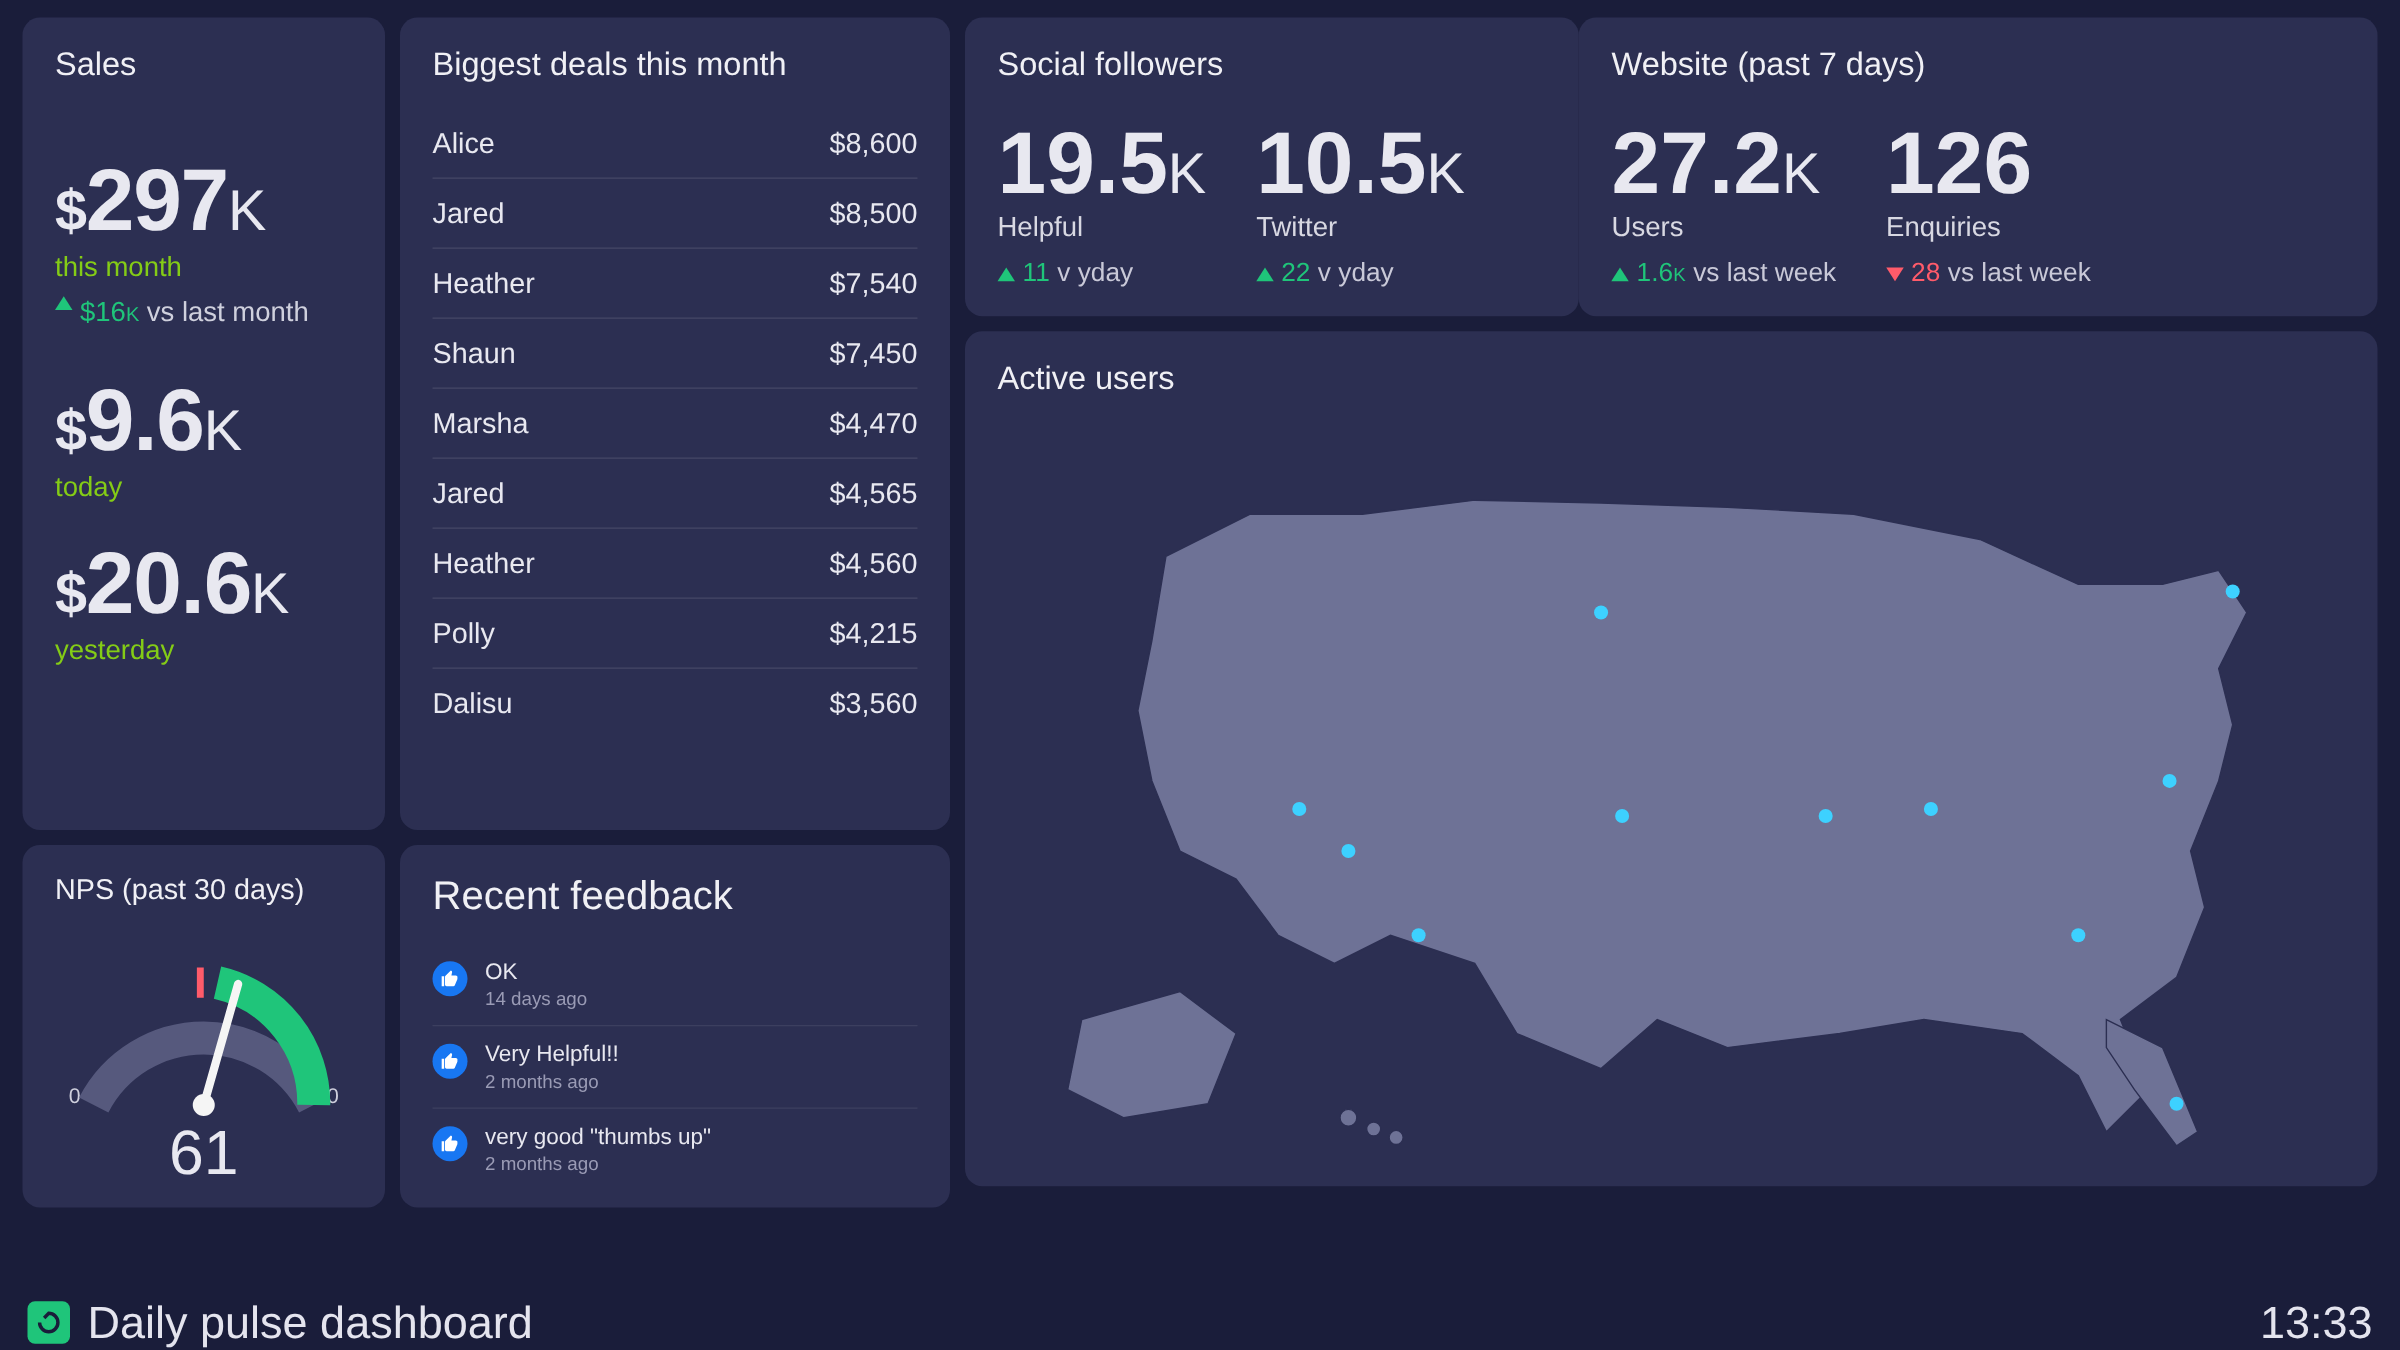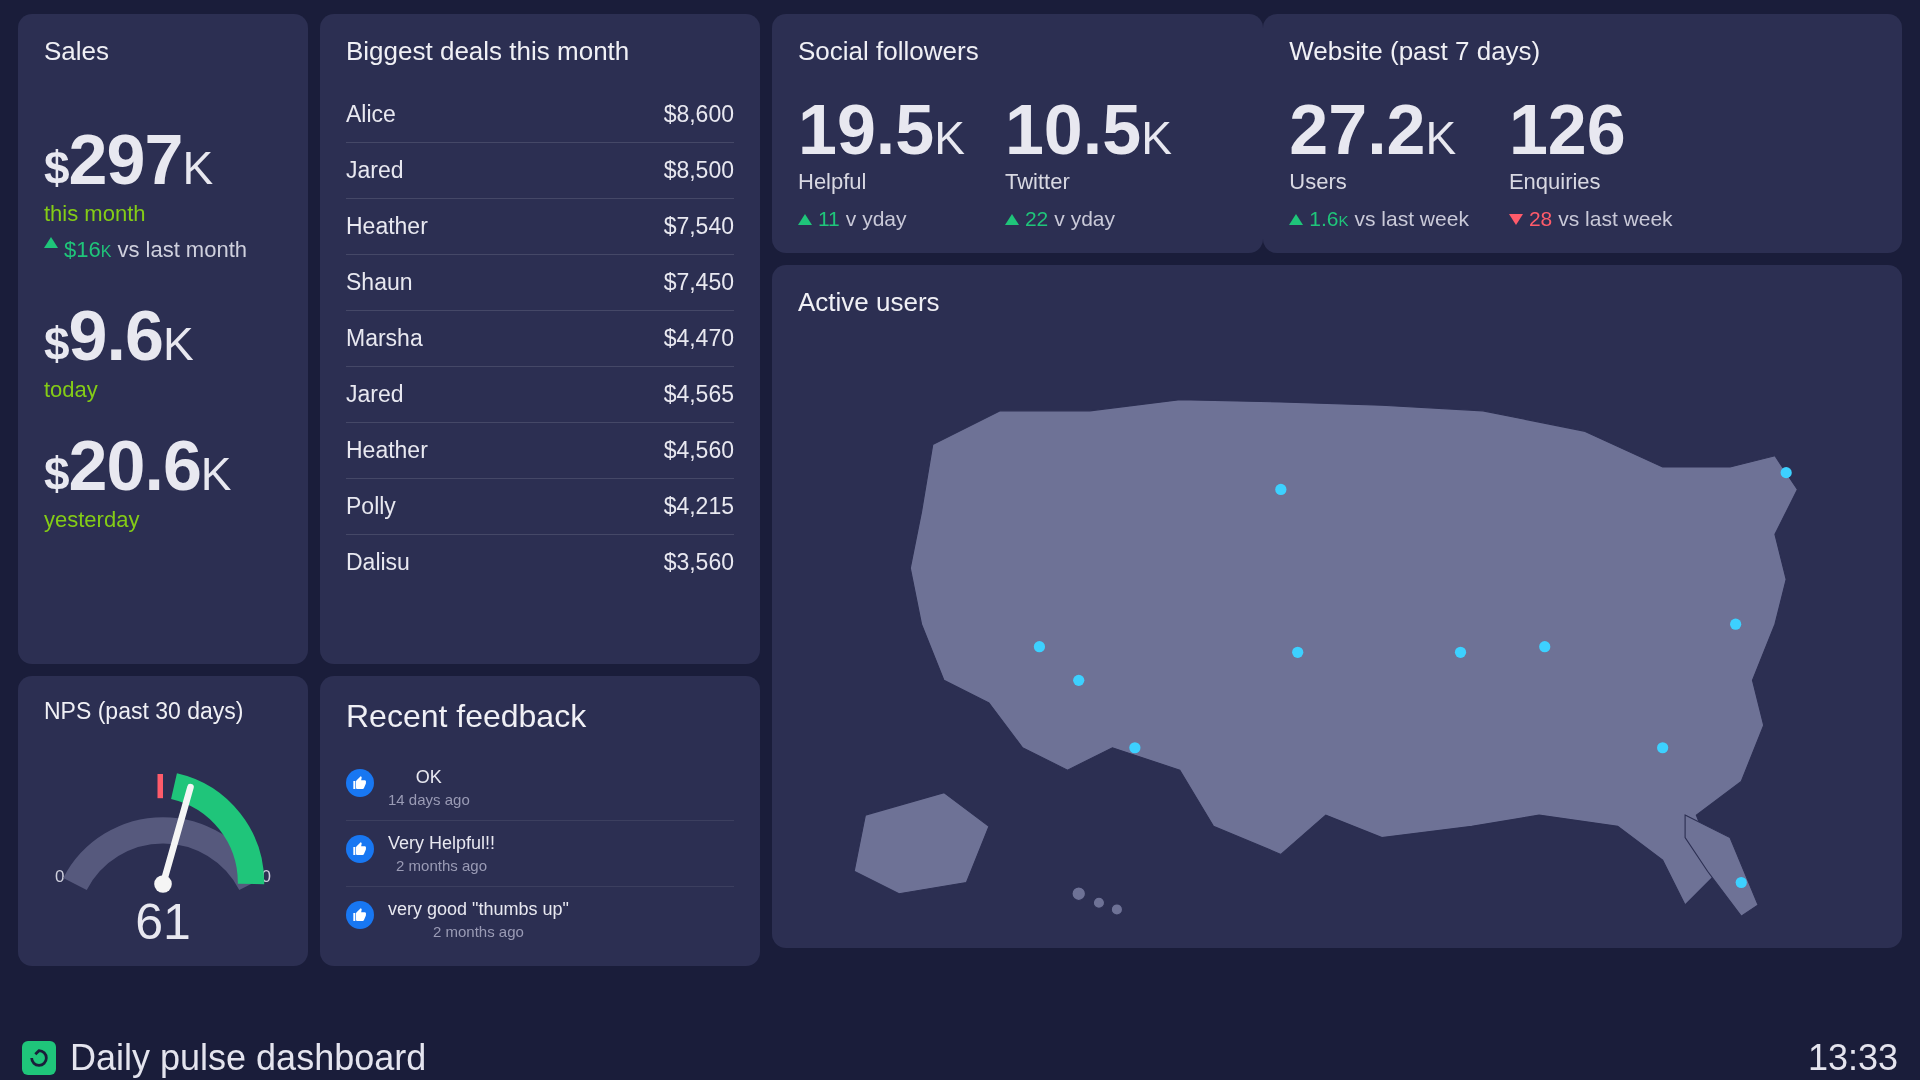--- a/index.html
+++ b/index.html
@@ -64,21 +64,21 @@
   .usmap { width: 100%; height: calc(100% - 44px); }
   .dot { fill: #3dd1ff; }
   
   .nps-card { grid-column: 1; grid-row: 2; }
   .gauge-wrap { position: relative; width: 220px; height: 160px; margin: 24px auto 0; }
   .gauge-wrap svg { width: 100%; height: 100%; }
   .gauge-minmax { display: flex; justify-content: space-between; width: 220px; margin: -42px auto 0; font-size: 17px; color: #cfd0dd; padding: 0 2px;}
   .gauge-val { text-align: center; font-size: 50px; font-weight: 500; margin-top: 6px; }
   
   .feedback-card { grid-column: 2; grid-row: 2; }
-  .fb-row { display: flex; gap: 14px; padding: 12px 0; border-bottom: 1px solid rgba(255,255,255,0.08); text-align: center; }
+  .fb-row { display: flex; gap: 14px; padding: 12px 0; border-bottom: 1px solid rgba(255,255,255,0.08); }
   .fb-row:last-child { border-bottom: none; }
   .thumb { width: 28px; height: 28px; border-radius: 50%; background: #1877f2; display:flex; align-items:center; justify-content:center; flex-shrink:0; margin-top:2px;}
   .thumb svg { width: 16px; height: 16px; fill: white; }
   .fb-text { font-size: 18px; color: #e8e8f0; }
   .fb-time { font-size: 15px; color: #9a9bb5; margin-top: 3px; }
   
   .state { fill: #6e7296; stroke: #2c2f52; stroke-width: 1; }
   
   .footer { position: absolute; bottom: 1px; left: 22px; right: 22px; display: flex; align-items: center; justify-content: space-between; font-size: 36px; color: #e4e4ee; }
   .footer-left { display: flex; align-items: center; gap: 14px; }

